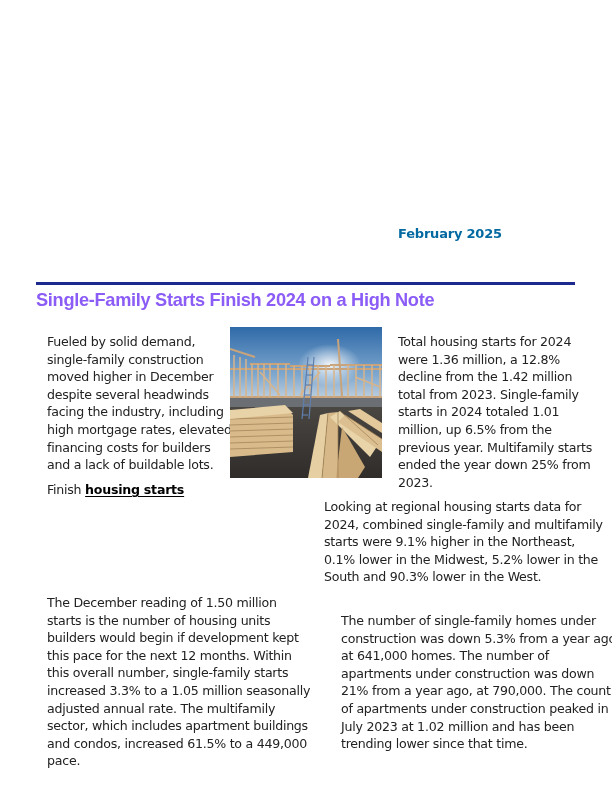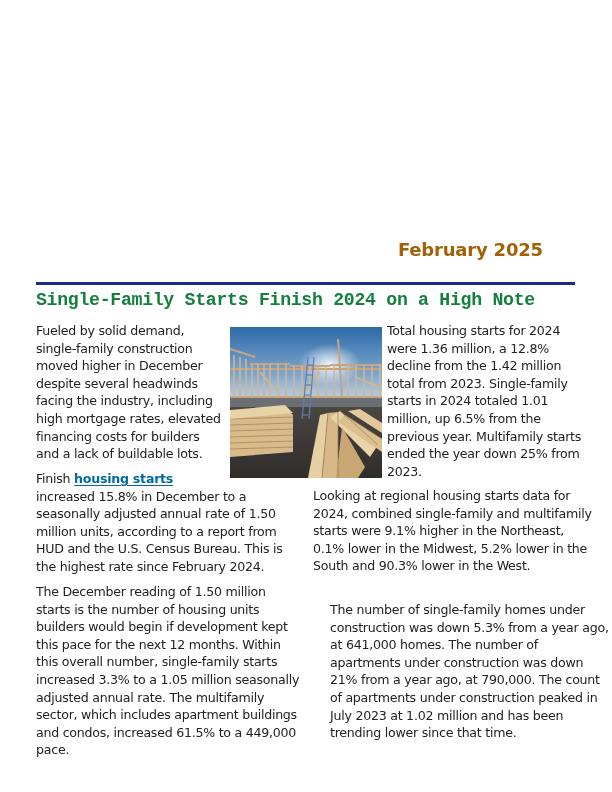--- a/index.html
+++ b/index.html
@@ -14,63 +14,62 @@
     overflow: hidden;
     font-family: "DejaVu Sans", "Liberation Sans", sans-serif;
     color: #1f1f1f;
   }
   .date {
     position: absolute;
     left: 398px;
     top: 226px;
     font-family: "DejaVu Sans", sans-serif;
     font-weight: bold;
-    font-size: 18px;
-    color: #a16207;
+    font-size: 13px;
+    color: #0369a1;
     white-space: nowrap;
     letter-spacing: -0.2px;
-    margin-top: 13px;
   }
   .rule {
     position: absolute;
     left: 36px;
     top: 282px;
     width: 539px;
     height: 3px;
     background: #1c2a8e;
   }
   .headline {
     position: absolute;
     left: 36px;
     top: 290px;
-    font-family: Liberation Mono, monospace;
+    font-family: Liberation Sans, sans-serif;
     font-weight: bold;
     font-size: 18.2px;
-    color: #15803d;
+    color: #8b5cf6;
     white-space: nowrap;
     letter-spacing: -0.3px;
   }
   .para {
     position: absolute;
     font-family: "DejaVu Sans", sans-serif;
     font-size: 12.6px;
     line-height: 17.6px;
     color: #222222;
-    margin: 0;
+    margin: 11px;
     letter-spacing: -0.25px;
   }
   .p1 { left: 36px; top: 322px; width: 190px; }
   .p2 { left: 36px; top: 470px; width: 265px; }
   .p2 .first-line { display: block; }
   .p3 { left: 36px; top: 583px; width: 265px; }
   .p4 { left: 387px; top: 322px; width: 200px; }
   .p5 { left: 313px; top: 487px; width: 280px; }
   .p6 { left: 330px; top: 601px; width: 280px; }
   .link {
-    color: #0369a1;
+    color: #000000;
     font-weight: bold;
     text-decoration: underline;
     text-underline-offset: 2px;
     cursor: pointer;
   }
   .photo {
     position: absolute;
     left: 230px;
     top: 327px;
     width: 152px;
@@ -82,21 +81,21 @@
 </head>
 <body>
 
 <div class="date">February 2025</div>
 <div class="rule"></div>
 <h1 class="headline" style="margin:0;">Single-Family Starts Finish 2024 on a High Note</h1>
 
 <p class="para p1">Fueled by solid demand, single-family construction moved higher in December despite several headwinds facing the industry, including high mortgage rates, elevated financing costs for builders and a lack of buildable lots.</p>
 
 <p class="para p2">
-  <span class="first-line"><span>Finish </span><a class="link">housing starts</a></span><span>increased 15.8% in December to a seasonally adjusted annual rate of 1.50 million units, according to a report from HUD and the U.S. Census Bureau. This is the highest rate since February 2024.</span>
+  <span class="first-line"><span>Finish </span><a class="link">housing starts</a></span>
 </p>
 
 <p class="para p3">The December reading of 1.50 million starts is the number of housing units builders would begin if development kept this pace for the next 12 months. Within this overall number, single-family starts increased 3.3% to a 1.05 million seasonally adjusted annual rate. The multifamily sector, which includes apartment buildings and condos, increased 61.5% to a 449,000 pace.</p>
 
 <div class="photo" title="Wood-framed house under construction with stacks of lumber in the foreground">
   <svg width="152" height="151" viewBox="0 0 152 151" xmlns="http://www.w3.org/2000/svg">
     <defs>
       <linearGradient id="sky" x1="0" y1="0" x2="0" y2="1">
         <stop offset="0" stop-color="#2f6aa8"></stop>
         <stop offset="0.6" stop-color="#7fa8cf"></stop>

